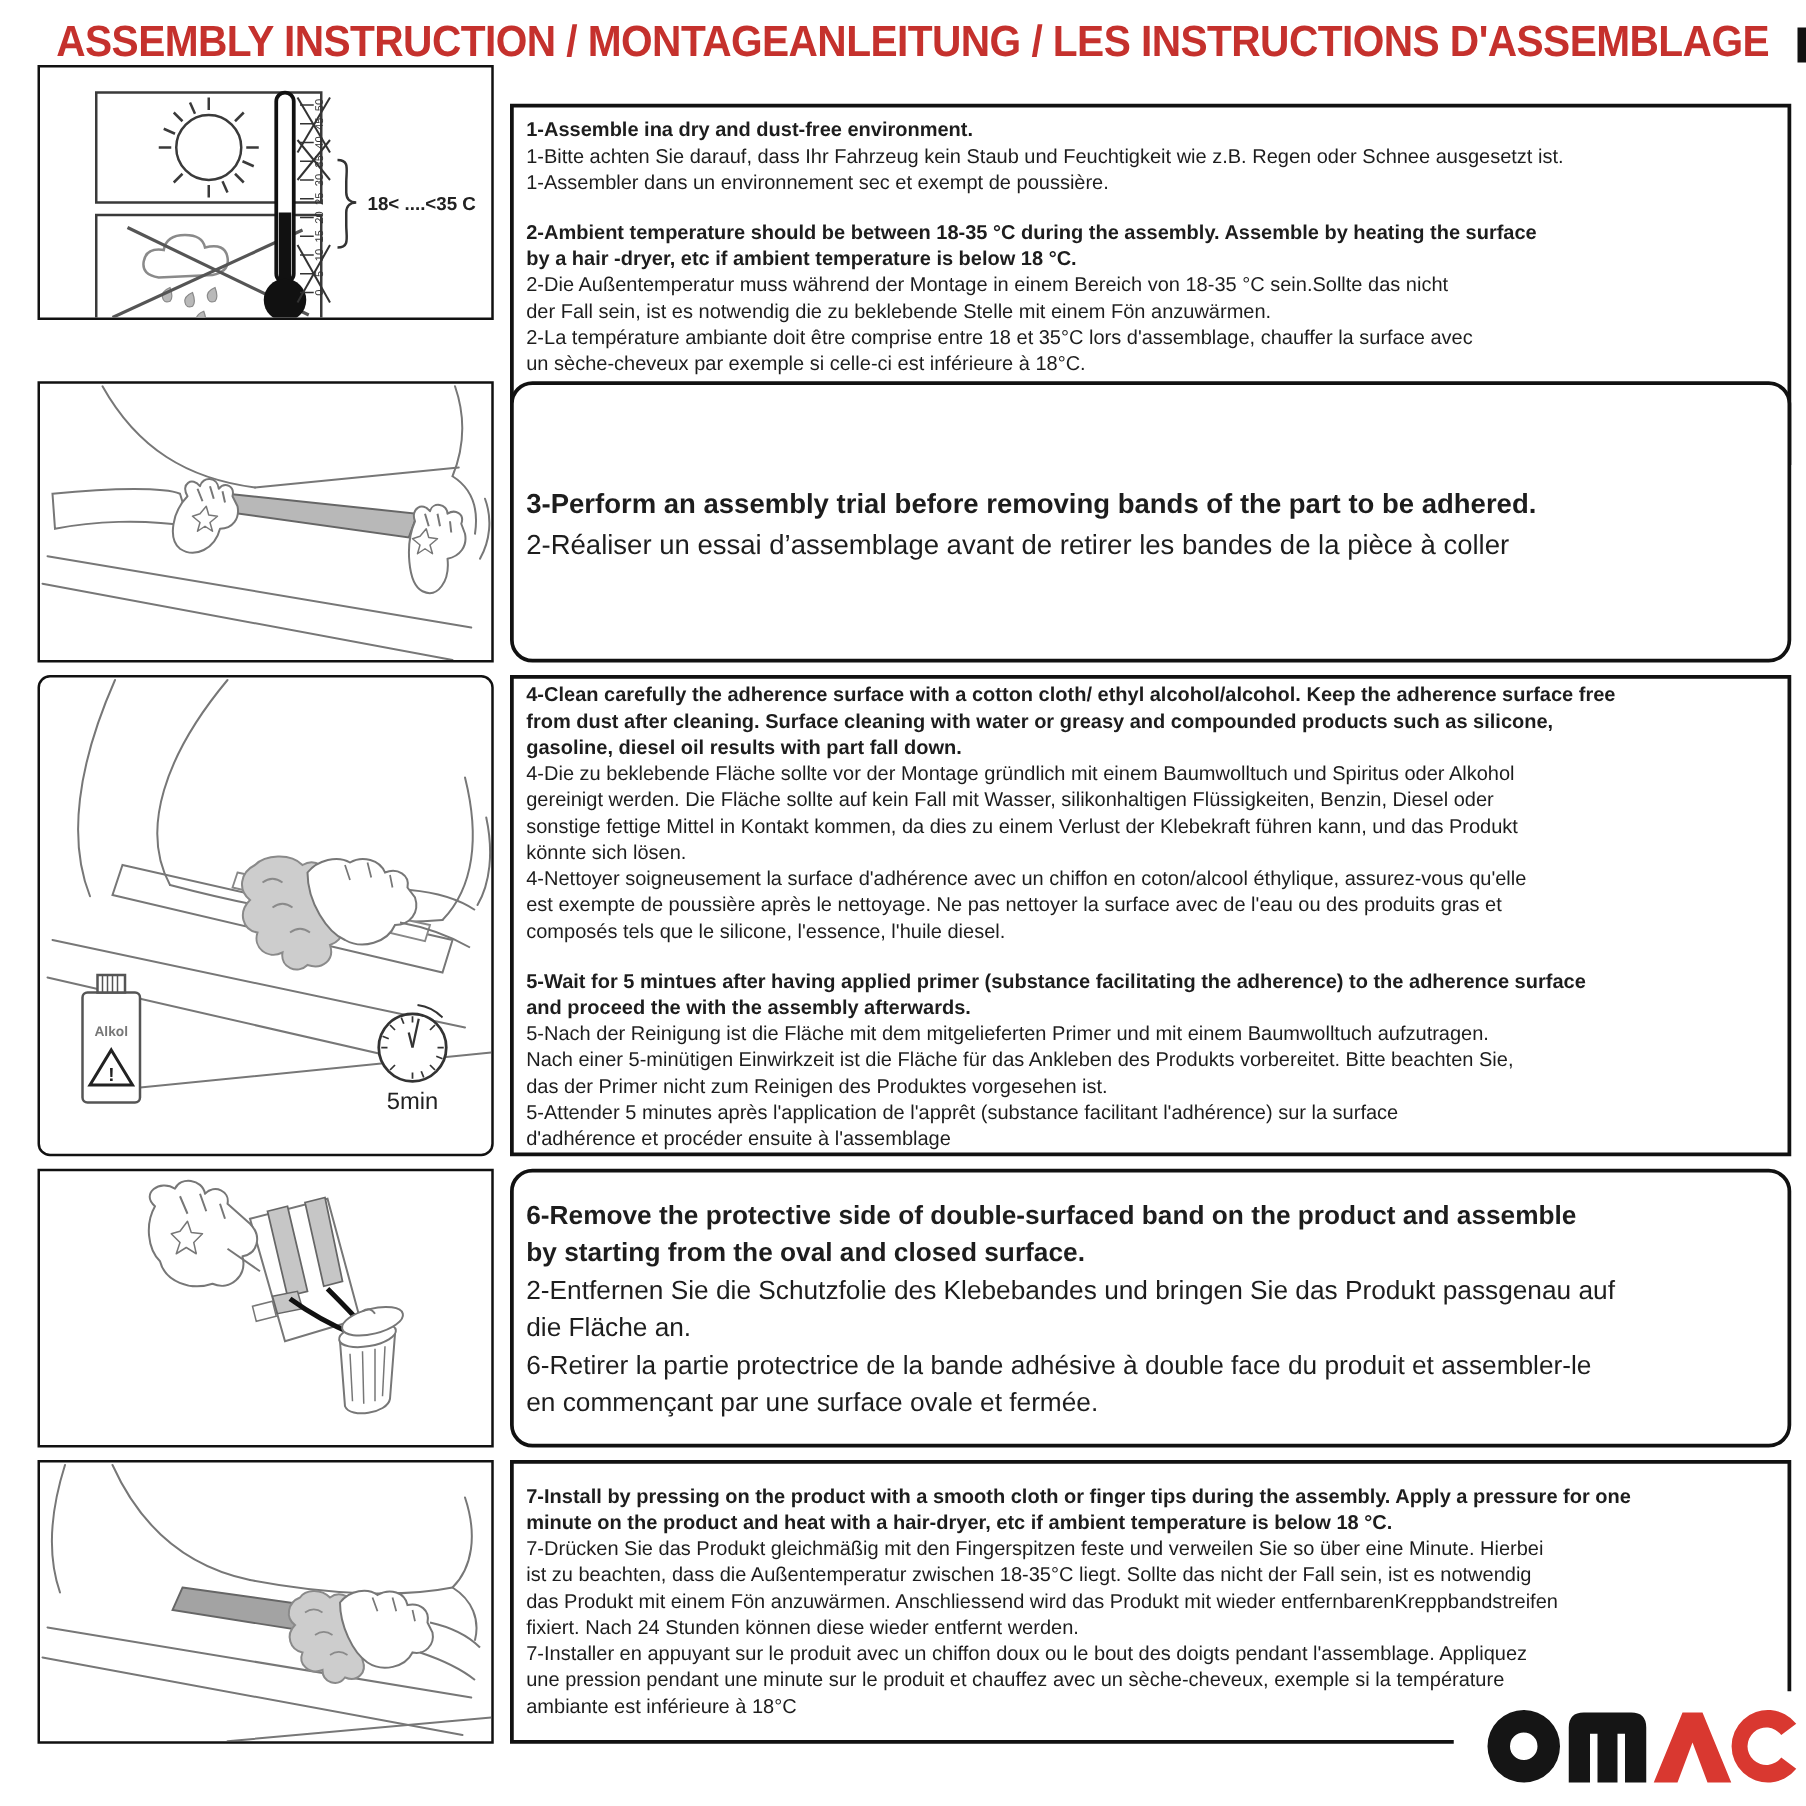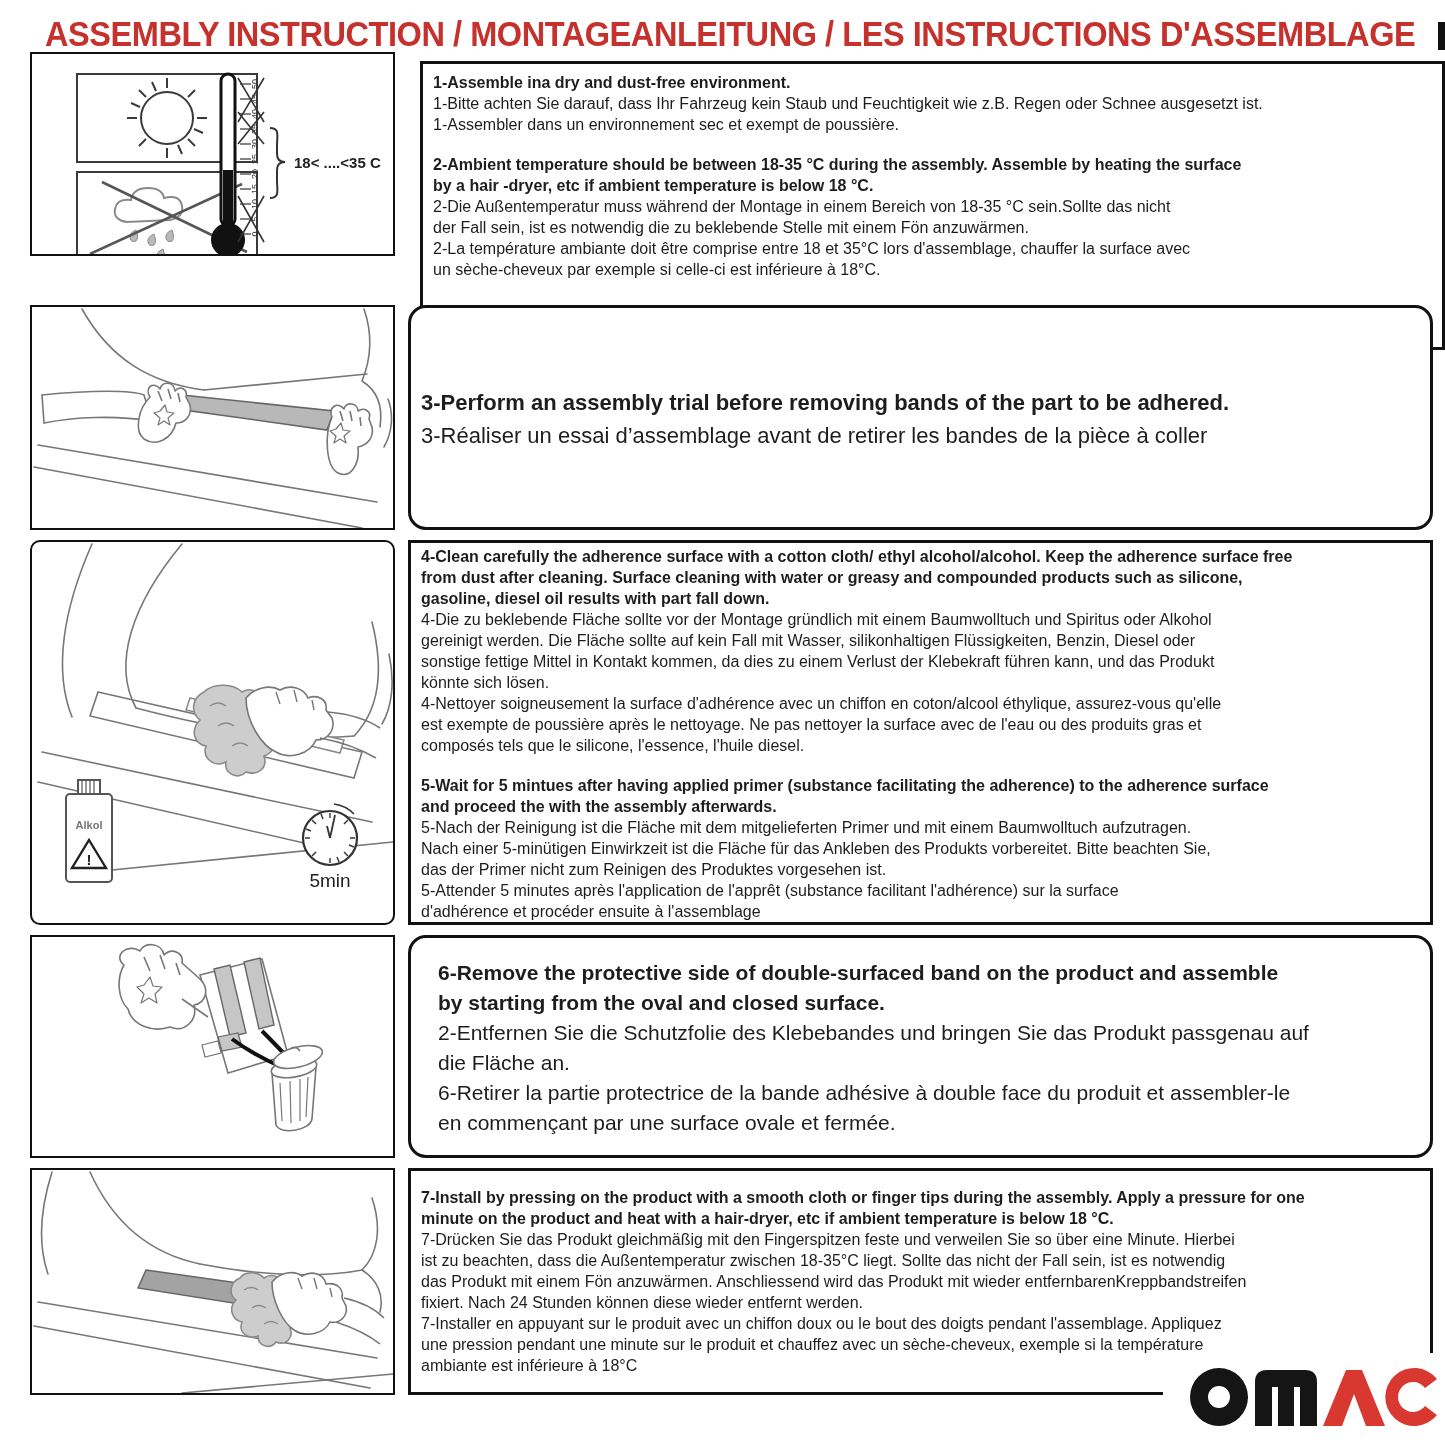--- a/index.html
+++ b/index.html
@@ -117,21 +117,21 @@
             <line x1="206" y1="58" x2="232" y2="90"></line>
               <line x1="232" y1="58" x2="206" y2="90"></line>
             <line x1="206" y1="142" x2="232" y2="188"></line>
               <line x1="232" y1="142" x2="206" y2="188"></line>
           </g>
           <path d="M238,74 C248,74 245,82 245,92 L245,100 C245,106 249,108 253,108 C249,108 245,110 245,116 L245,126 C245,136 248,144 238,144" fill="none" stroke="#333" stroke-width="2"></path>
           <text x="262" y="114" font-size="15" font-weight="bold" fill="#222" font-family="Liberation Sans, sans-serif">18&lt; ....&lt;35 C</text>
         </g>
       </svg>
     </div>
-    <div class="text-box t-small" style="top:61px;height:289px;margin-left:12px;">
+    <div class="text-box t-small" style="top:83px;height:289px;">
       <div class="inner">
         <p class="step en">1-Assemble ina dry and dust-free environment.</p>
         <p class="step">1-Bitte achten Sie darauf, dass Ihr Fahrzeug kein Staub und Feuchtigkeit wie z.B. Regen oder Schnee ausgesetzt ist.</p>
         <p class="step">1-Assembler dans un environnement sec et exempt de poussière.</p>
         <div class="gap"></div>
         <p class="step en">2-Ambient temperature should be between 18-35 °C  during the assembly. Assemble by heating the surface
 by a hair -dryer, etc if ambient temperature is below 18 °C.</p>
         <p class="step">2-Die Außentemperatur muss während der Montage in einem Bereich von 18-35 °C  sein.Sollte das nicht
 der Fall sein, ist es notwendig die zu beklebende Stelle mit einem Fön anzuwärmen.</p>
         <p class="step">2-La température ambiante doit être comprise entre 18 et 35°C lors d'assemblage, chauffer la surface avec
@@ -163,21 +163,21 @@
         <g fill="#fff" stroke="#777" stroke-width="1.6" stroke-linejoin="round">
           <path d="M300,110 C296,100 306,94 312,102 C314,94 326,96 326,104 C332,100 340,104 337,112 L340,120 C342,130 336,138 326,140 C328,158 318,172 306,166 C294,160 292,128 300,110 Z"></path>
           <path d="M308,104 l3,10 M318,104 l2,10 M328,110 l1,9" fill="none"></path>
           <path d="M304,122 l5,-6 l2,7 l7,1 l-6,5 l2,7 l-6,-4 l-6,4 l2,-7 l-6,-5 z" fill="none" stroke-width="1.2"></path>
         </g>
       </svg>
     </div>
     <div class="text-box t-big vcenter" style="top:305px;height:225px;">
       <div class="inner">
         <p class="step en">3-Perform an assembly trial before removing bands of the part to be adhered.</p>
-        <p class="step">3-Réaliser un essai d’assemblage avant de retirer les bandes de la pièce à coller</p>
+        <p class="step">2-Réaliser un essai d’assemblage avant de retirer les bandes de la pièce à coller</p>
       </div>
     </div>
   </div>
 
   <div class="row">
     <div class="illus-box" style="top:540px;height:385px;border-radius:10px;">
       <svg width="361" height="381" viewBox="0 0 361 381">
         <g fill="none" stroke="#777" stroke-width="1.6" stroke-linecap="round">
           <path d="M150,2 C100,62 80,122 104,166"></path>
           <path d="M60,2 C30,70 22,130 40,175"></path>
@@ -285,21 +285,21 @@
 
         <g fill="#fff" stroke="#777" stroke-width="1.6">
           <path d="M240,136 C240,128 282,120 284,130 L280,182 C278,194 248,198 244,188 Z"></path>
           <ellipse cx="262" cy="131" rx="23" ry="9" transform="rotate(-10 262 131)"></ellipse>
           <ellipse cx="266" cy="120" rx="25" ry="10" transform="rotate(-14 266 120)"></ellipse>
           <path d="M258,112 q6,-4 10,2" fill="none"></path>
           <path d="M248,146 l2,38 M258,144 l1,42 M268,142 l0,42 M276,140 l-2,40" stroke-width="1.2" fill="none"></path>
         </g>
       </svg>
     </div>
-    <div class="text-box t-mid vcenter" style="top:935px;height:223px;padding-left:17px;">
+    <div class="text-box t-mid vcenter" style="top:935px;height:223px;">
       <div class="inner">
         <p class="step en">6-Remove the protective side of double-surfaced band on the product and assemble
 by starting from the oval and closed surface.</p>
         <p class="step">2-Entfernen Sie die Schutzfolie des Klebebandes und bringen Sie das Produkt passgenau auf
 die Fläche an.</p>
         <p class="step">6-Retirer la partie protectrice de la bande adhésive à double face du produit et assembler-le
 en commençant par une surface ovale et fermée.</p>
       </div>
     </div>
   </div>

